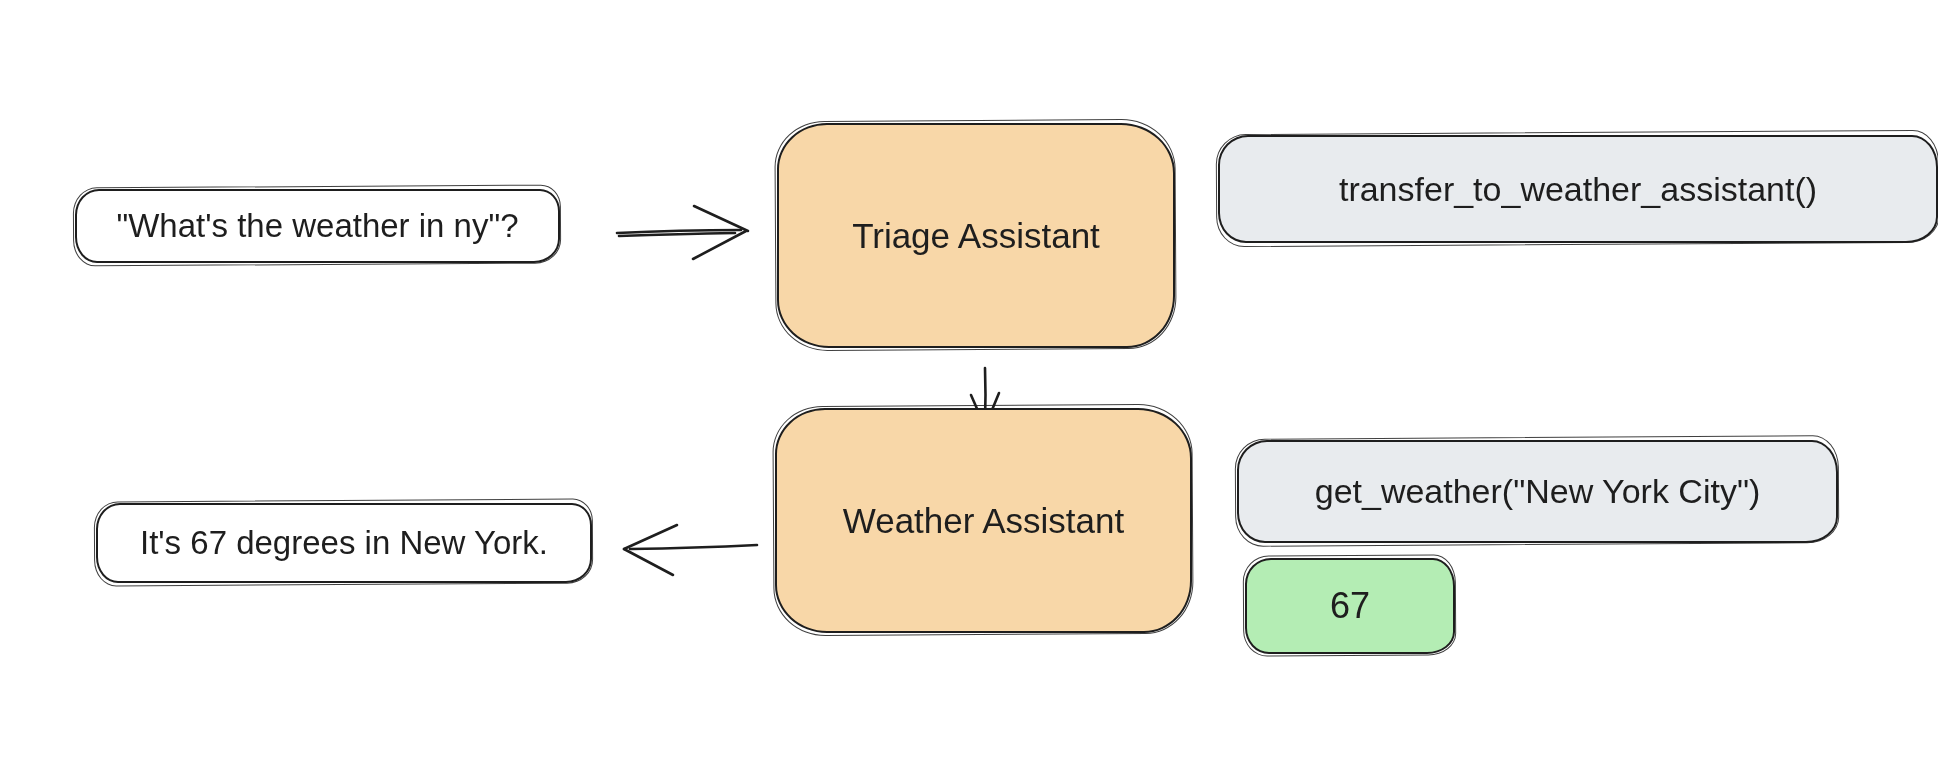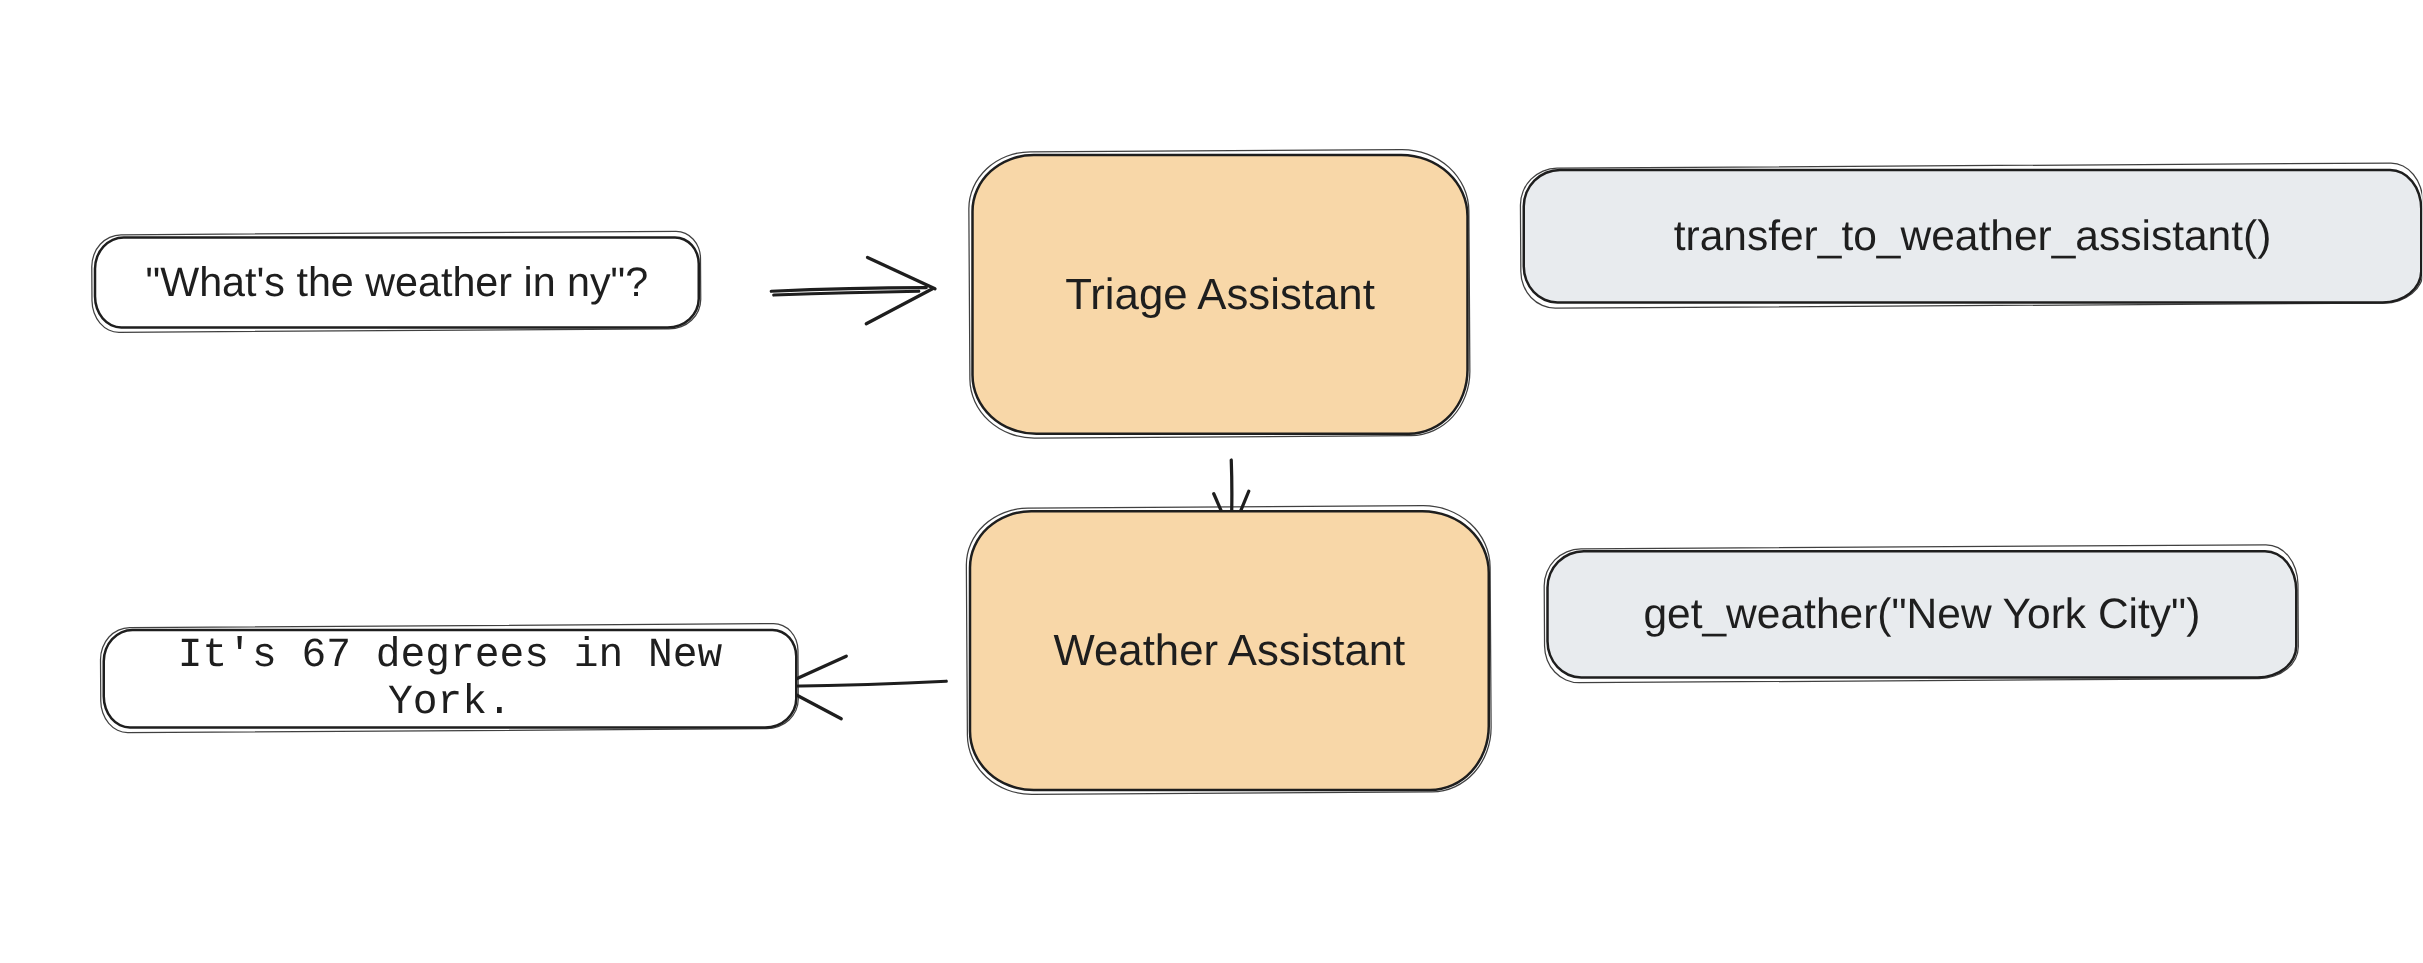--- a/index.html
+++ b/index.html
@@ -101,18 +101,21 @@
   </div>
 
   <div class="node assistant" style="left:775px; top:408px; width:417px; height:225px;">
     <span>Weather Assistant</span>
   </div>
 
   <div class="node code" style="left:1237px; top:440px; width:601px; height:103px;">
     <span>get_weather("New York City")</span>
   </div>
 
+  <div class="node result" style="left:1245px; top:558px; width:210px; height:96px;">
+    <span>67</span>
+  </div>
 
-  <div class="node plain" style="left:82px; top:503px; width:556px; height:80px;font-family:Liberation Mono, monospace;">
+  <div class="node plain" style="left:96px; top:503px; width:496px; height:80px;">
     <span>It's 67 degrees in New York.</span>
   </div>
 
 </div>
 
 </body></html>

